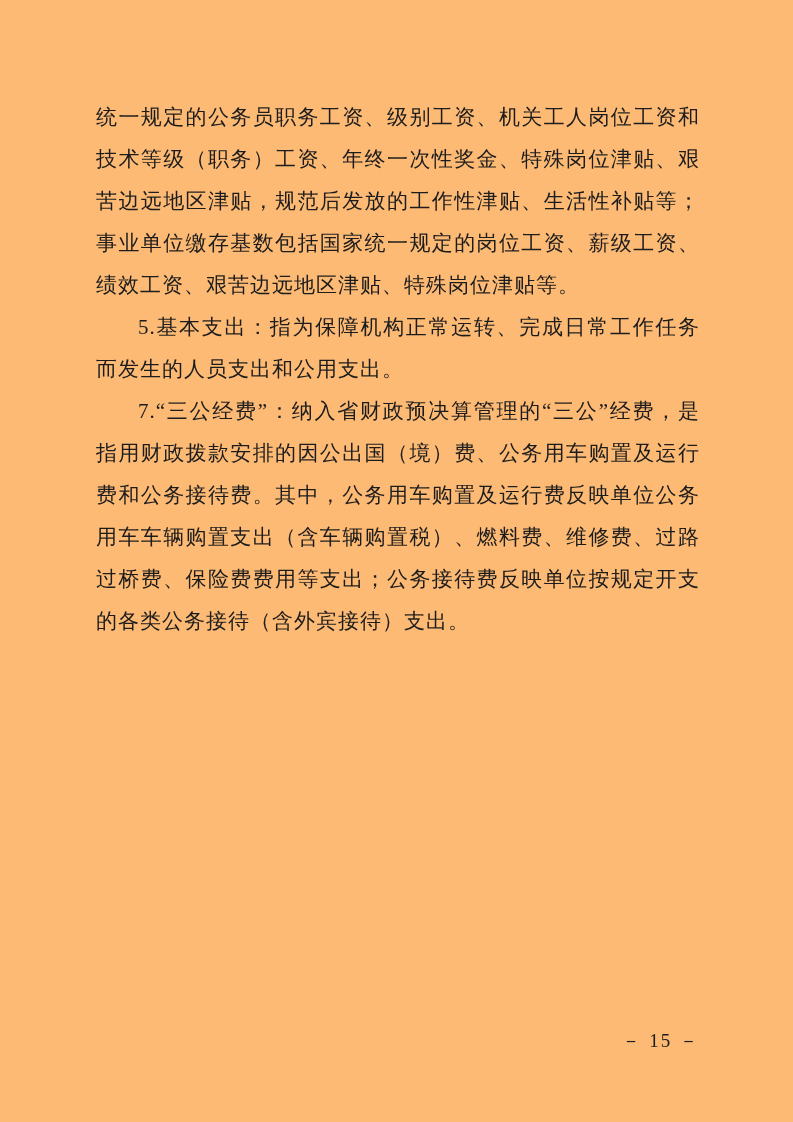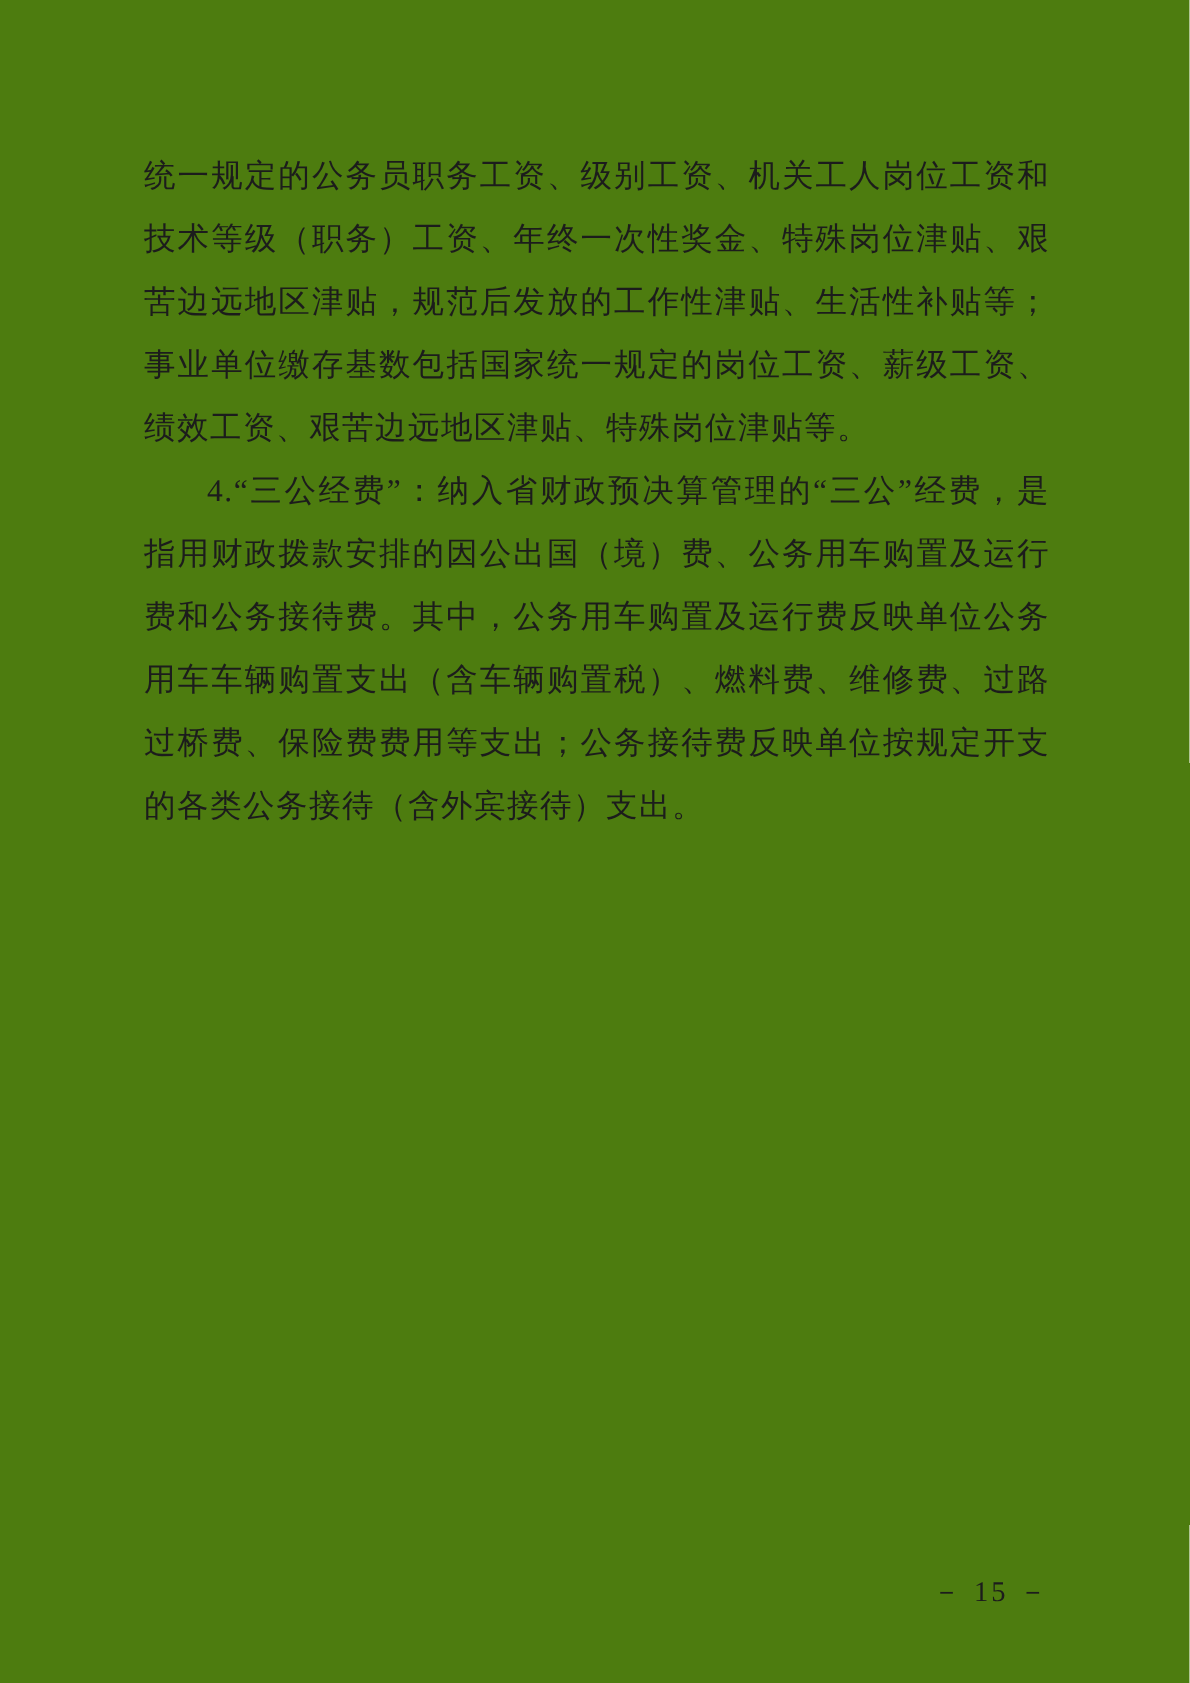--- a/index.html
+++ b/index.html
@@ -4,21 +4,21 @@
 <style>
   html, body {
     margin: 0;
     padding: 0;
     background: #ffffff;
   }
   .page {
     position: relative;
     width: 793px;
     height: 1122px;
-    background: #4d7c0f;
+    background: #fdba74;
     overflow: hidden;
     font-family: "Liberation Serif", "DejaVu Serif", serif;
   }
   .content {
     position: absolute;
     left: 96px;
     top: 96px;
     width: 604px;
   }
   .content p {
@@ -36,25 +36,25 @@
     text-indent: 2em;
   }
   .page-number {
     position: absolute;
     top: 1028px;
     right: 93px;
     font-size: 19px;
     letter-spacing: 2px;
     color: #1c1c1c;
     font-family: "Liberation Serif", "DejaVu Serif", serif;
-    margin-top: 20px;
   }
 </style>
 </head>
 <body>
 
 <div class="page">
   <div class="content">
     <p>统一规定的公务员职务工资、级别工资、机关工人岗位工资和技术等级（职务）工资、年终一次性奖金、特殊岗位津贴、艰苦边远地区津贴，规范后发放的工作性津贴、生活性补贴等；事业单位缴存基数包括国家统一规定的岗位工资、薪级工资、绩效工资、艰苦边远地区津贴、特殊岗位津贴等。</p>
-    <p class="indent">4.“三公经费”：纳入省财政预决算管理的“三公”经费，是指用财政拨款安排的因公出国（境）费、公务用车购置及运行费和公务接待费。其中，公务用车购置及运行费反映单位公务用车车辆购置支出（含车辆购置税）、燃料费、维修费、过路过桥费、保险费费用等支出；公务接待费反映单位按规定开支的各类公务接待（含外宾接待）支出。</p>
+    <p class="indent">5.基本支出：指为保障机构正常运转、完成日常工作任务而发生的人员支出和公用支出。</p>
+    <p class="indent">7.“三公经费”：纳入省财政预决算管理的“三公”经费，是指用财政拨款安排的因公出国（境）费、公务用车购置及运行费和公务接待费。其中，公务用车购置及运行费反映单位公务用车车辆购置支出（含车辆购置税）、燃料费、维修费、过路过桥费、保险费费用等支出；公务接待费反映单位按规定开支的各类公务接待（含外宾接待）支出。</p>
   </div>
   <div class="page-number">－ 15 －</div>
 </div>
 
 </body></html>

